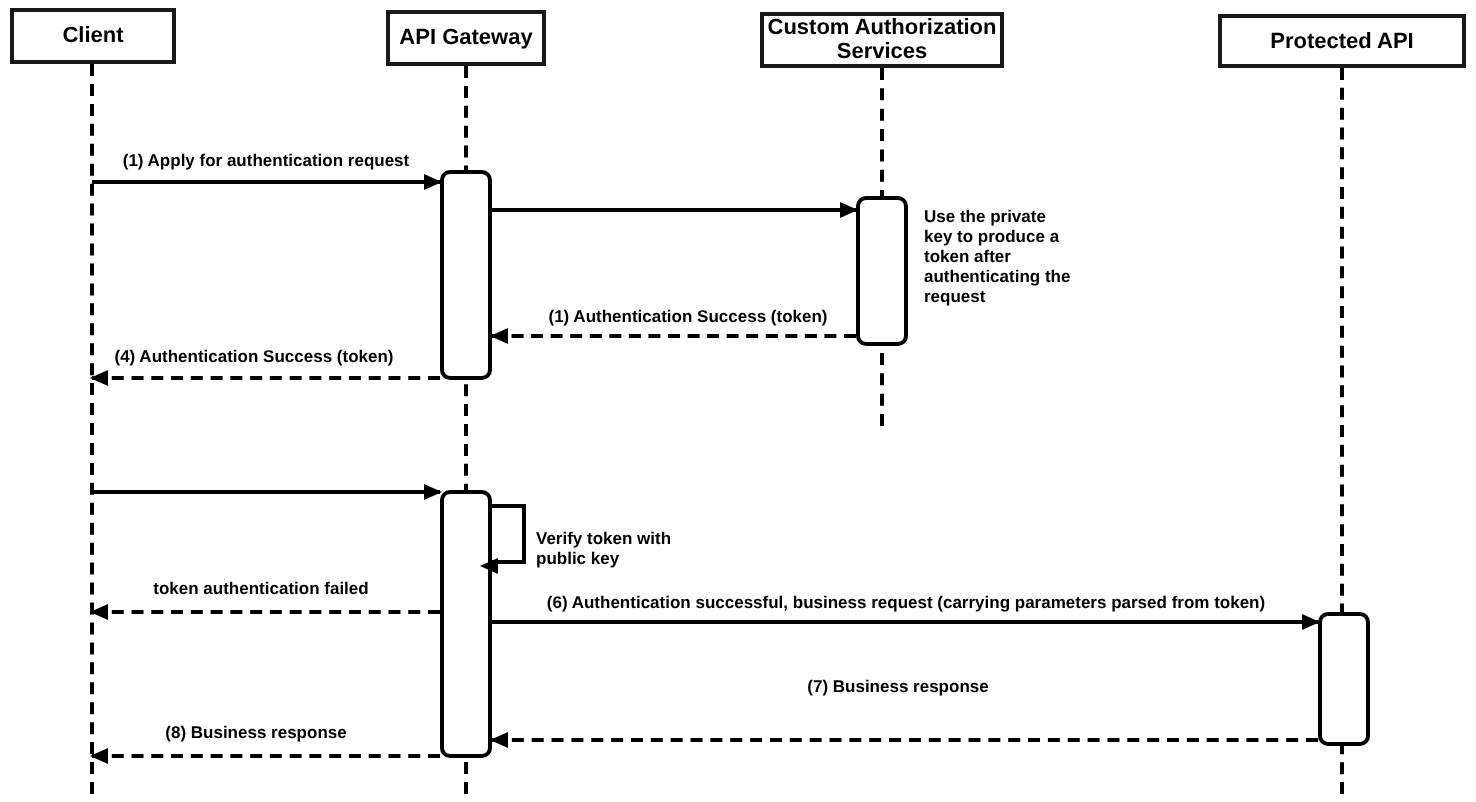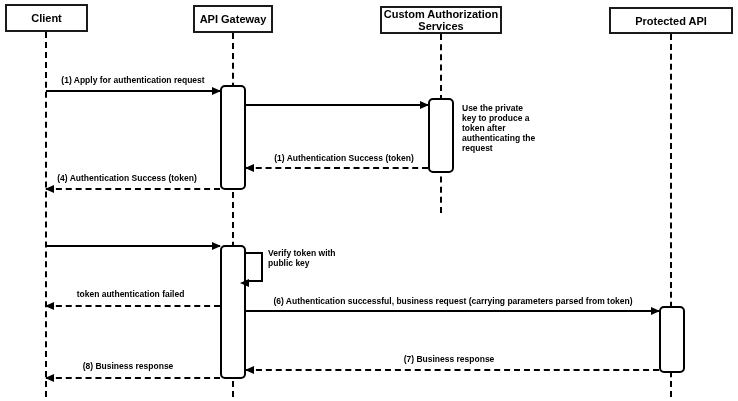--- a/index.html
+++ b/index.html
@@ -133,35 +133,35 @@
   </div>
 
   <div class="msg" style="left:46px; top:245px; width:174px">
     <div class="ln"></div>
     <span class="arr-r"></span>
   </div>
 
   <div class="self-loop" style="left:246px; top:252px; width:17px; height:30px">
     <span class="arr-l"></span>
   </div>
-  <div class="lbl left" style="left:268px; top:248px; width:68px">Verify token with public key</div>
+  <div class="lbl left" style="left:268px; top:264px; width:68px">Verify token with public key</div>
 
   <div class="lbl center" style="left:68px; top:289px; width:125px">token authentication failed</div>
   <div class="msg" style="left:46px; top:305px; width:174px">
     <div class="ln dashed"></div>
     <span class="arr-l"></span>
   </div>
 
   <div class="lbl center" style="left:262px; top:296px; width:382px">(6) Authentication successful, business request (carrying parameters parsed from token)</div>
   <div class="msg" style="left:246px; top:310px; width:413px">
     <div class="ln"></div>
     <span class="arr-r"></span>
   </div>
 
-  <div class="lbl center" style="left:394px; top:354px; width:110px">(7) Business response</div>
+  <div class="lbl center" style="left:394px; top:338px; width:110px">(7) Business response</div>
   <div class="msg" style="left:246px; top:369px; width:413px">
     <div class="ln dashed"></div>
     <span class="arr-l"></span>
   </div>
 
   <div class="lbl center" style="left:72px; top:361px; width:112px">(8) Business response</div>
   <div class="msg" style="left:46px; top:377px; width:174px">
     <div class="ln dashed"></div>
     <span class="arr-l"></span>
   </div>

